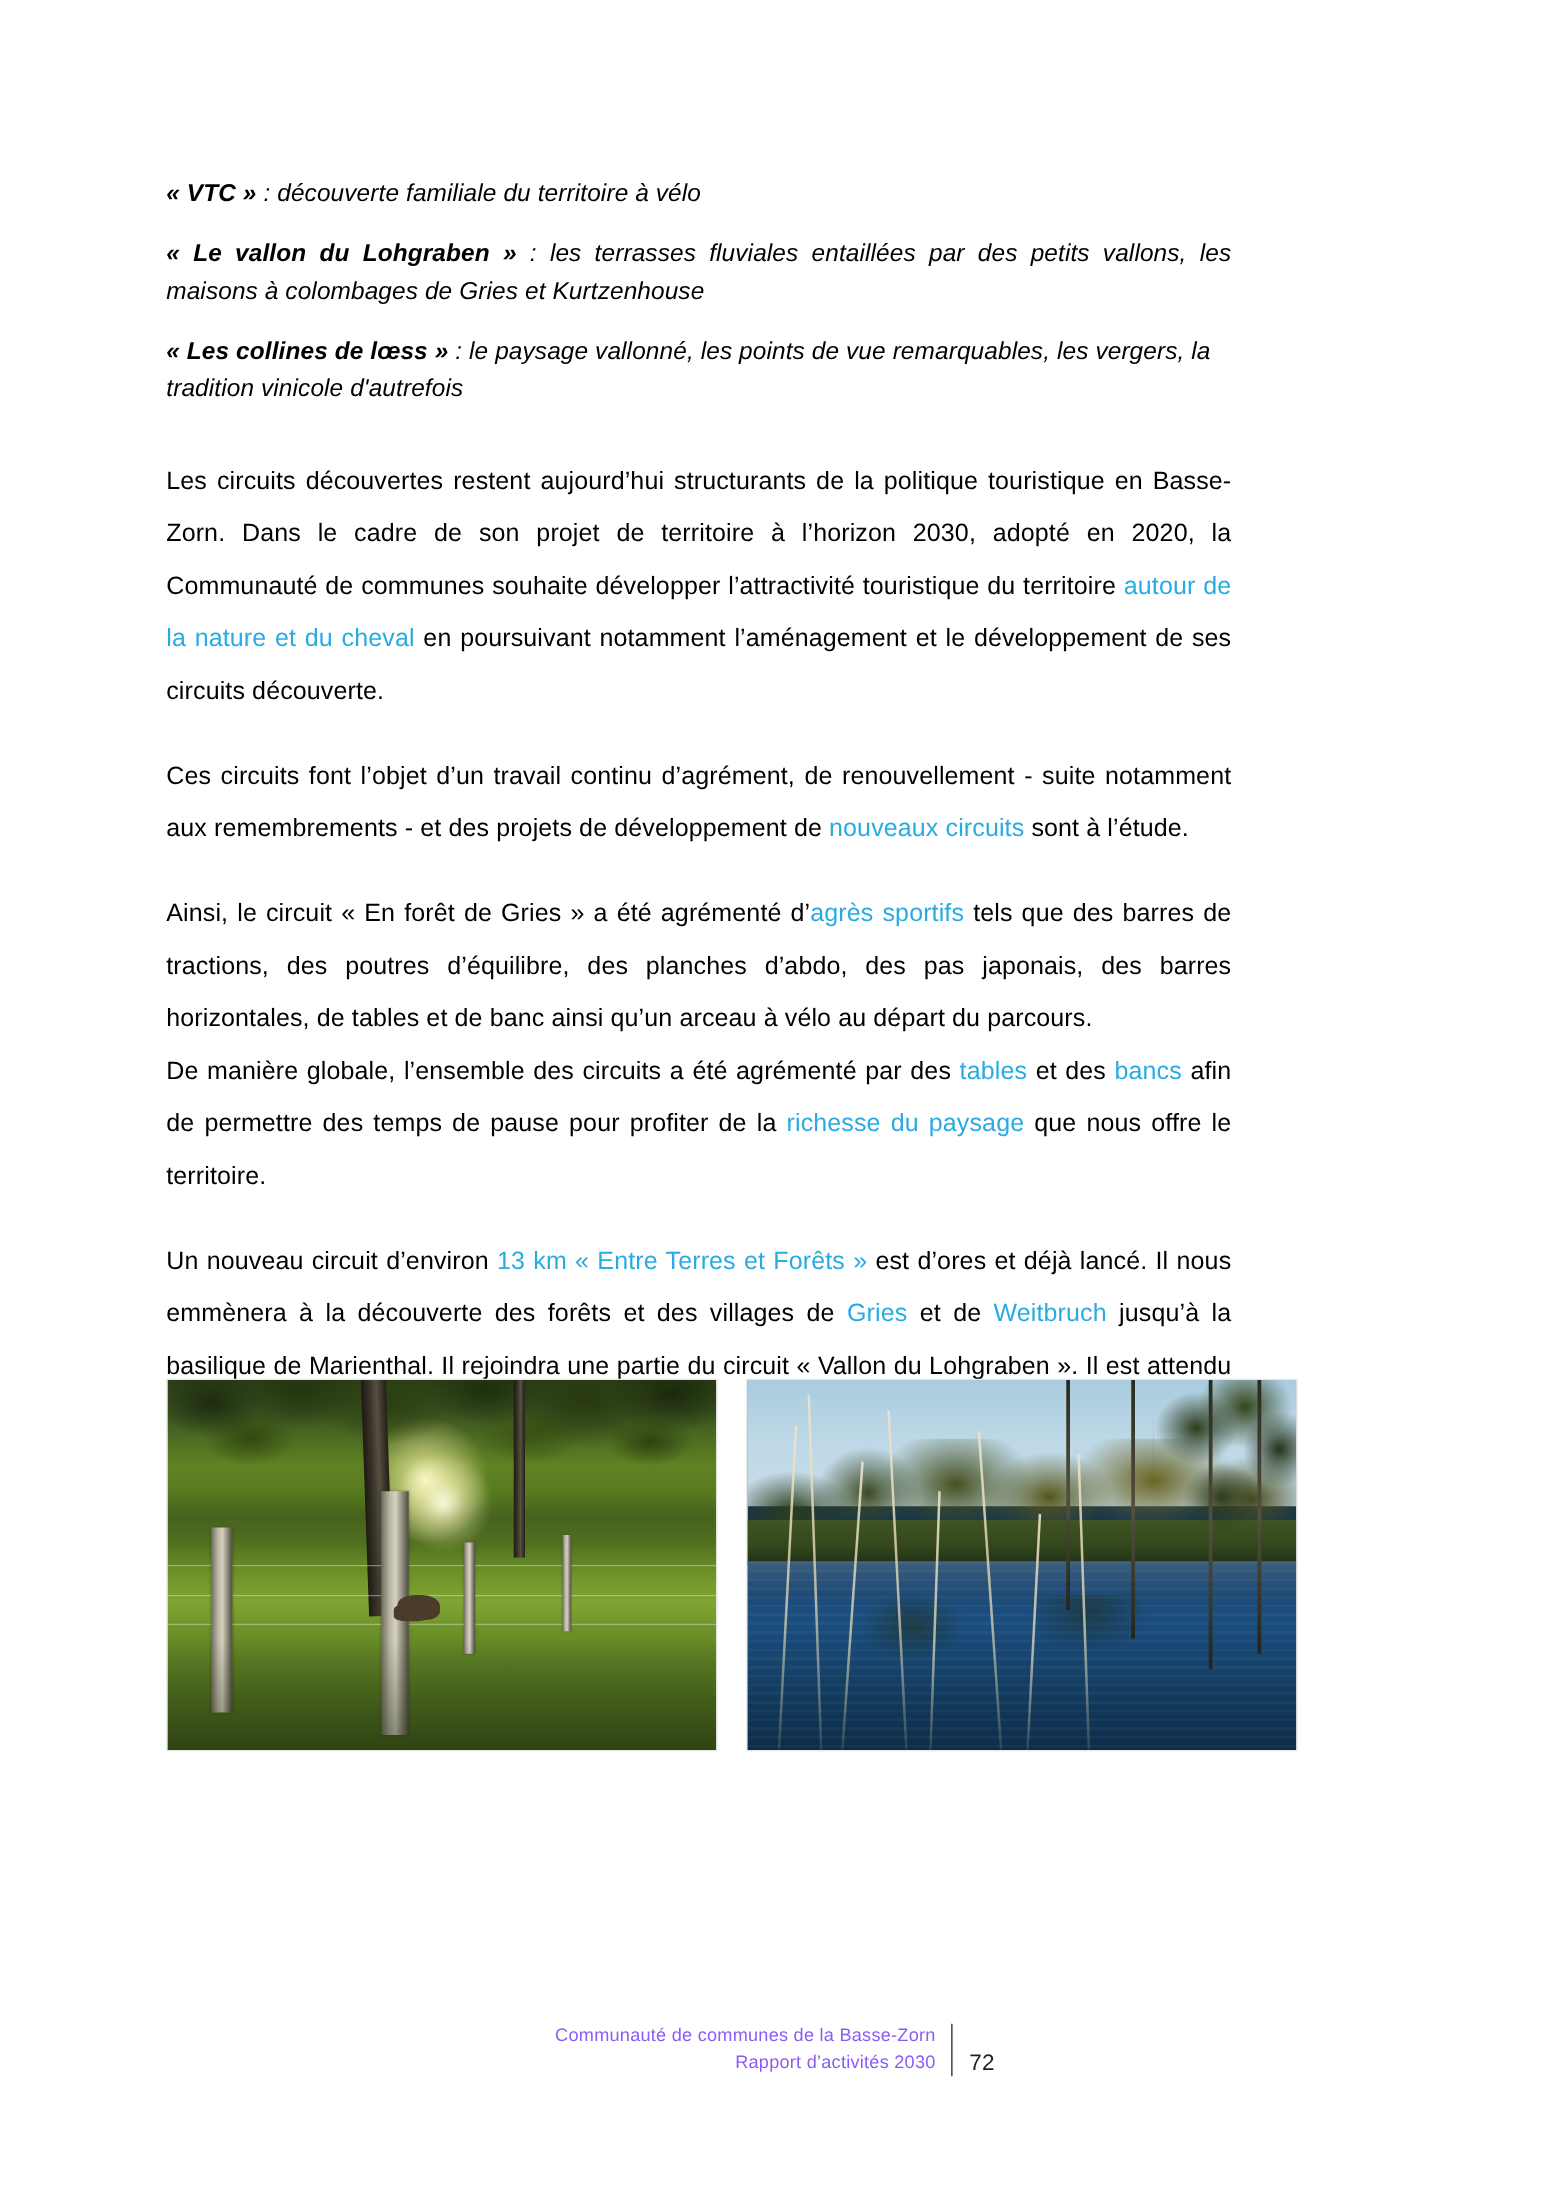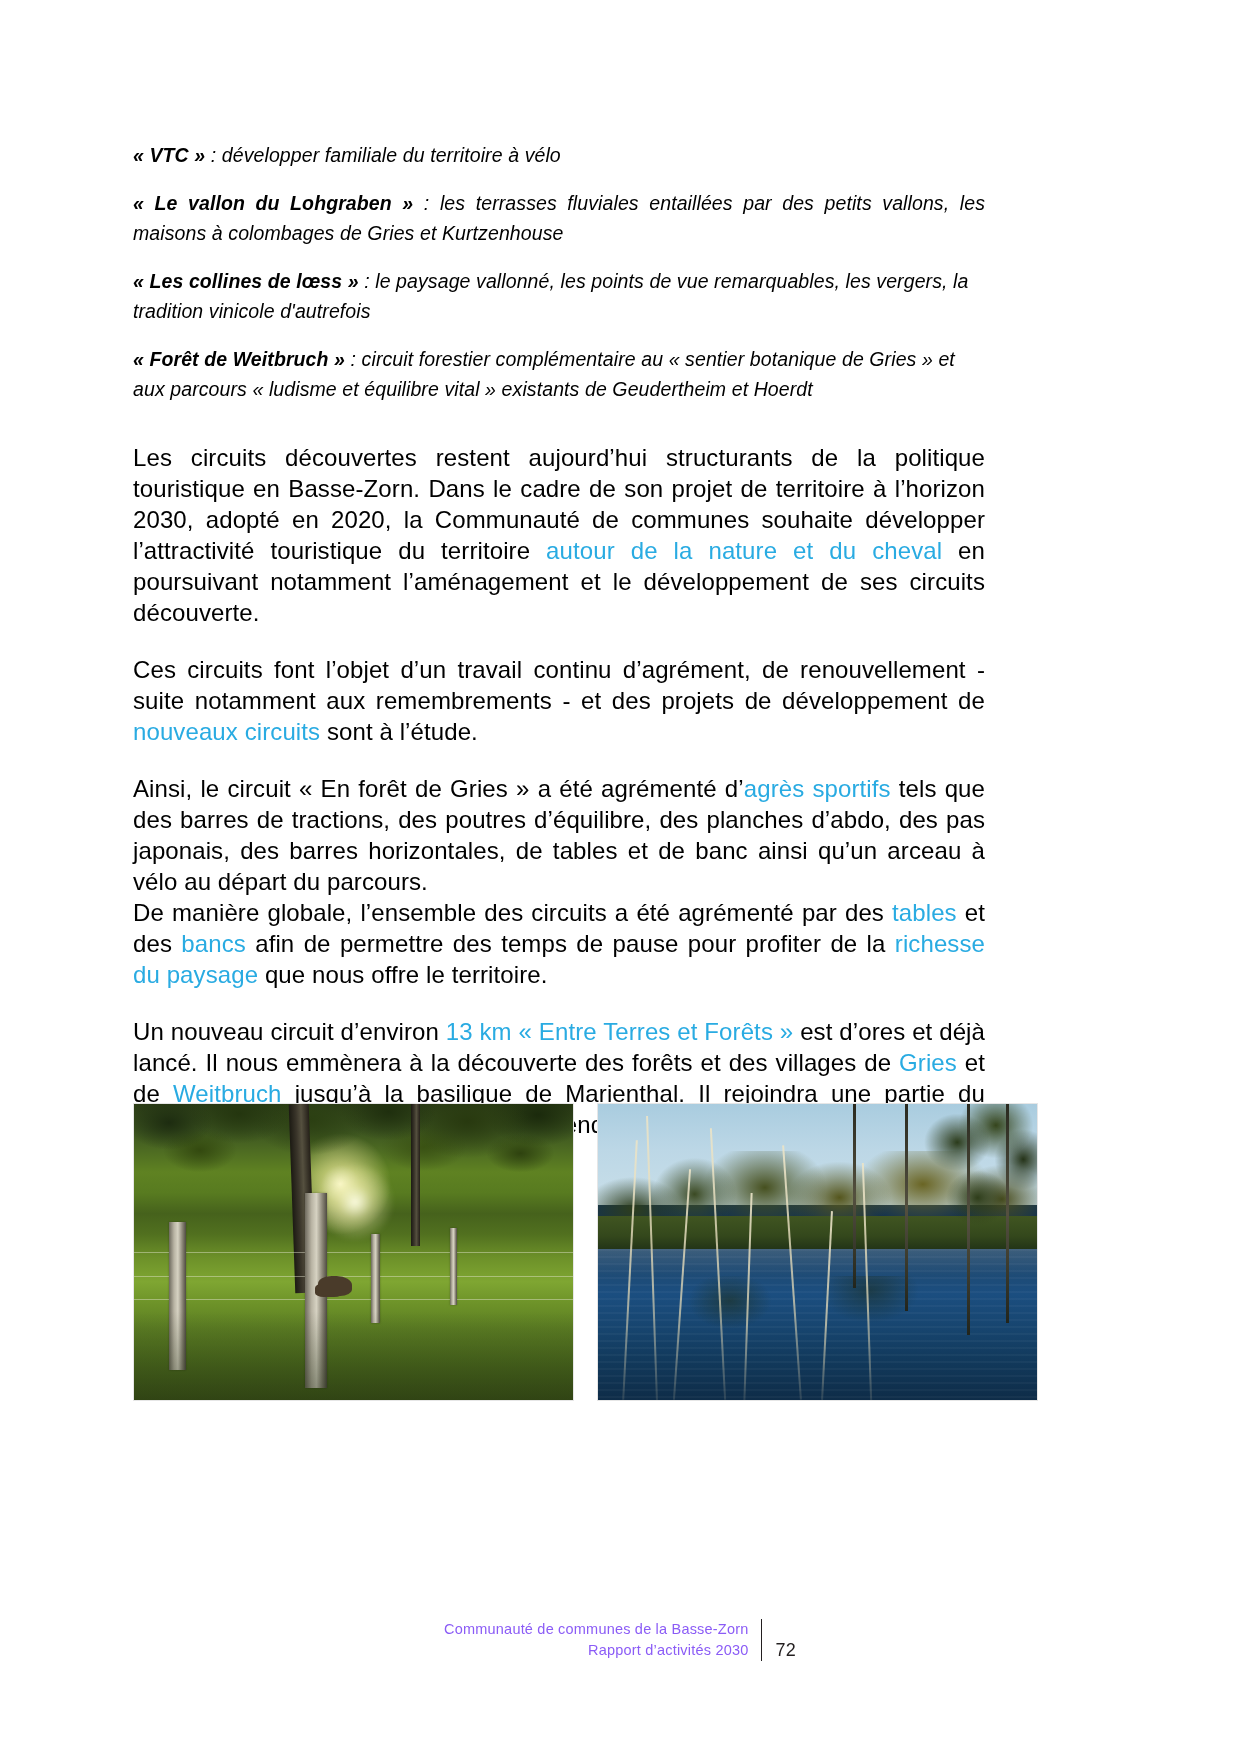--- a/index.html
+++ b/index.html
@@ -37,22 +37,22 @@
     letter-spacing: 0.1px;
   }
   .circuit .lead {
     font-weight: bold;
   }
   .circuit.j { text-align: justify; }
   .circuit.nj { text-align: left; }
 
   
   .para {
-    font-size: 24px;
-    line-height: 31px;
+    font-size: 20px;
+    line-height: 42px;
     color: #000000;
     margin: 0 0 26px 0;
     text-align: justify;
     letter-spacing: 0.1px;
   }
   .hl { color: #29ABE2; }
 
   .spacer-1 { height: 20px; }
 
   
@@ -241,28 +241,27 @@
 </style>
 </head>
 <body>
 
 <div class="page">
 
   <div class="content">
 
     <div class="circuit-list">
 
-      <p class="circuit nj"><span class="lead">« VTC »</span><span> : développer familiale du territoire à vélo</span></p>
+      <p class="circuit nj"><span class="lead">« VTC »</span><span> : découverte familiale du territoire à vélo</span></p>
 
       <p class="circuit j"><span class="lead">« Le vallon du Lohgraben »</span><span> : les terrasses fluviales entaillées par des petits vallons, les maisons à colombages de Gries et Kurtzenhouse</span></p>
 
       <p class="circuit nj"><span class="lead">« Les collines de lœss »</span><span> : le paysage vallonné, les points de vue remarquables, les vergers, la tradition vinicole d'autrefois</span></p>
 
 
-      <p class="circuit nj"><span class="lead">« Forêt de Weitbruch »</span><span> : circuit forestier complémentaire au « sentier botanique de Gries » et aux parcours « ludisme et équilibre vital » existants de Geudertheim et Hoerdt</span></p>
 
     </div>
 
     <div class="spacer-1"></div>
 
     <p class="para"><span>Les circuits découvertes restent aujourd’hui structurants de la politique touristique en Basse-Zorn. Dans le cadre de son projet de territoire à l’horizon 2030, adopté en 2020, la Communauté de communes souhaite développer l’attractivité touristique du territoire </span><span class="hl">autour de la nature et du cheval</span><span> en poursuivant notamment l’aménagement et le développement de ses circuits découverte.</span></p>
 
     <p class="para"><span>Ces circuits font l’objet d’un travail continu d’agrément, de renouvellement - suite notamment aux remembrements - et des projets de développement de </span><span class="hl">nouveaux circuits</span><span> sont à l’étude.</span></p>
 
     <p class="para"><span>Ainsi, le circuit « En forêt de Gries » a été agrémenté d’</span><span class="hl">agrès sportifs</span><span> tels que des barres de tractions, des poutres d’équilibre, des planches d’abdo, des pas japonais, des barres horizontales, de tables et de banc ainsi qu’un arceau à vélo au départ du parcours.</span><br><span>De manière globale, l’ensemble des circuits a été agrémenté par des </span><span class="hl">tables</span><span> et des </span><span class="hl">bancs</span><span> afin de permettre des temps de pause pour profiter de la </span><span class="hl">richesse du paysage</span><span> que nous offre le territoire.</span></p>

